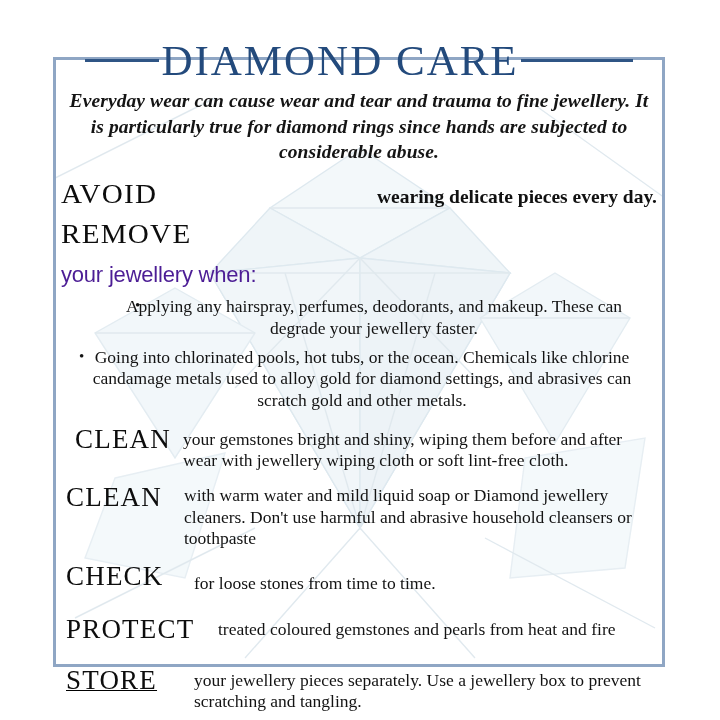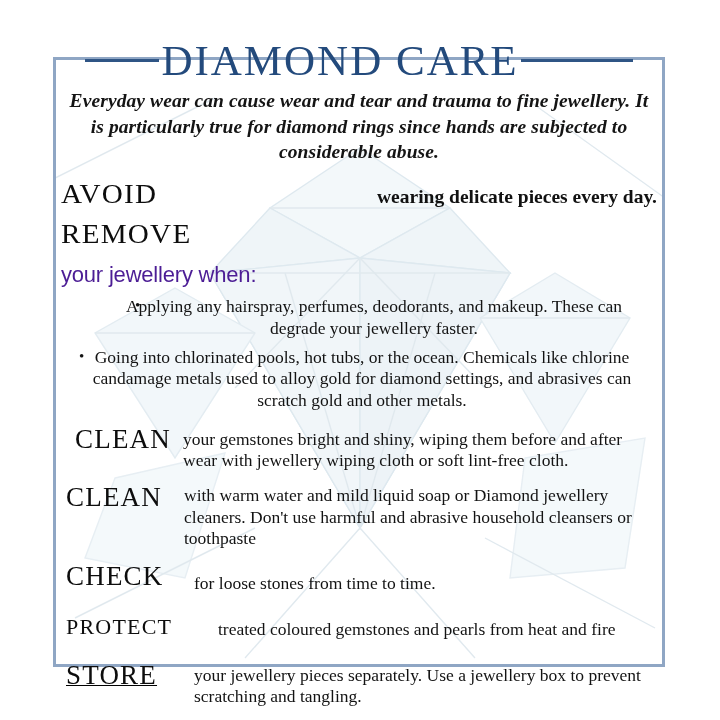--- a/index.html
+++ b/index.html
@@ -187,21 +187,21 @@
   #blk-clean   .kw      { font-size: 27px; }
   #blk-clean   .kw-body { padding-top: 3px; }
 
   #blk-check   { margin-top: 12px; }
   #blk-check   .kw-cell { width: 128px; padding-left: 5px; }
   #blk-check   .kw      { font-size: 27px; }
   #blk-check   .kw-body { padding-top: 12px; }
 
   #blk-protect { margin-top: 19px; }
   #blk-protect .kw-cell { width: 152px; padding-left: 5px; }
-  #blk-protect .kw      { font-size: 22px; }
+  #blk-protect .kw      { font-size: 27px; }
   #blk-protect .kw-body { padding-top: 5px; }
 
   #blk-store   { margin-top: 20px; }
   #blk-store   .kw-cell { width: 128px; padding-left: 5px; text-decoration: underline; }
   #blk-store   .kw      { font-size: 27px; }
   #blk-store   .kw-body { padding-top: 5px; }
 </style>
 </head>
 <body>
 

